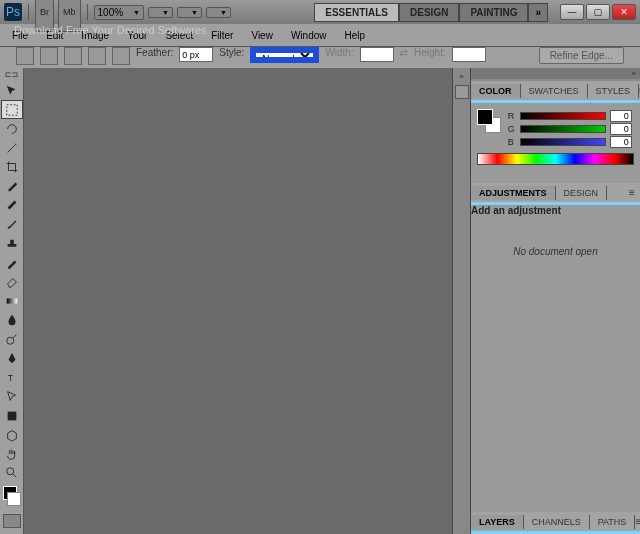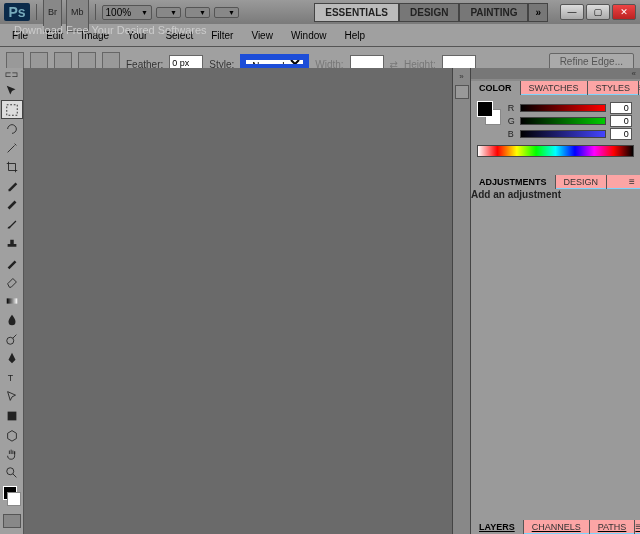--- a/index.html
+++ b/index.html
@@ -1,67 +1,67 @@
 <!DOCTYPE html>
 <html><head>
 <meta charset="utf-8">
 <style>
 * { margin:0; padding:0; box-sizing:border-box; font-family:Tahoma,Arial,sans-serif; font-size:10px; }
 body { width:640px; height:534px; background:#6a6a6a; overflow:hidden; position:relative; }
 .titlebar { height:24px; background:linear-gradient(#9a9a9a,#7a7a7a); display:flex; align-items:center; padding:0 4px; gap:4px; }
-.ps-logo { width:26px; height:18px; background:#0a2a4a; color:#7ab; display:flex; align-items:center; justify-content:center; font-weight:bold; font-size:14px; border-radius:2px; }
+.ps-logo { width:18px; height:18px; background:#0a2a4a; color:#7ab; display:flex; align-items:center; justify-content:center; font-weight:normal; font-size:12px; border-radius:2px; }
 .tb-btn { background:#888; border:1px solid #555; padding:14px 4px; color:#222; font-size:9px; border-radius:2px; }
 .tb-sep { width:1px; height:16px; background:#555; margin:0 2px; }
 .tb-drop { display:flex; align-items:center; gap:10px; background:#888; border:1px solid #555; padding:1px 3px; border-radius:2px; }
 .spacer { flex:1; }
 .ws-tabs { display:flex; gap:0; }
 .ws-tab { padding:3px 10px; background:#777; border:1px solid #444; color:#222; font-size:10px; font-weight:bold; }
 .ws-tab.active { background:#bbb; }
 .ws-more { padding:3px 6px; border:1px solid #444; background:#777; font-weight:bold; }
 .win-btns { display:flex; gap:2px; margin-left:8px; }
 .win-btn { width:24px; height:16px; border:1px solid #555; background:linear-gradient(#ddd,#aaa); display:flex; align-items:center; justify-content:center; font-size:9px; border-radius:2px; }
 .win-btn.close { background:linear-gradient(#e44,#b22); color:#fff; }
 .menubar { height:23px; background:#a0a0a0; display:flex; align-items:center; padding:0 4px; gap:2px; border-bottom:1px solid #555; }
 .menu-item { padding:2px 8px; color:#000; cursor:default; }
-.optbar { height:24px; background:#a0a0a0; display:flex; align-items:flex-end; padding:0 6px; gap:6px; border-bottom:1px solid #444; }
+.optbar { height:24px; background:#a0a0a0; display:flex; align-items:flex-start; padding:0 16px; gap:6px; border-bottom:1px solid #444; }
 .opt-ico { width:18px; height:18px; border:1px solid #666; background:#999; }
 .opt-label { color:#333; font-size:10px; }
 .opt-input { width:34px; height:15px; background:#fff; border:1px solid #666; padding:0 2px; font-size:9px; }
 .opt-select { height:16px; background:#fff; border:6px solid #1d4ed8; font-size:10px; padding:0 2px; }
 .opt-disabled { color:#777; }
 .opt-btn { padding:2px 10px; border:1px solid #666; background:#aaa; color:#555; border-radius:2px; font-size:10px; }
 .workarea { position:absolute; top:68px; bottom:0; left:0; right:0; display:flex; }
 .toolbox { width:24px; background:#a0a0a0; border-right:1px solid #555; display:flex; flex-direction:column; padding:2px 0; }
 .tool { width:22px; height:20px; margin:0 auto; display:flex; align-items:center; justify-content:center; color:#222; cursor:pointer; position:relative; }
 .tool.active { background:#ddd; border:1px solid #444; }
 .tool svg { width:14px; height:14px; }
 .canvas { flex:1; background:#6a6a6a; }
 .collapse-strip { width:18px; background:#888; border-left:1px solid #444; display:flex; flex-direction:column; align-items:center; padding-top:4px; }
 .strip-ico { width:14px; height:14px; border:1px solid #555; margin:2px 0; background:#999; }
 .panels { width:170px; background:#8a8a8a; border-left:1px solid #444; display:flex; flex-direction:column; }
-.panel-header { display:flex; background:#fca5a5; border-bottom:1px solid #7dd3fc; height:14px; align-items:center; }
+.panel-header { display:flex; background:#a3a3a3; border-bottom:3px solid #7dd3fc; height:22px; align-items:center; }
 .panel-tab { padding:2px 8px; font-size:9px; color:#333; border-right:1px solid #555; cursor:pointer; }
 .panel-tab.active { background:#9a9a9a; color:#000; font-weight:bold; }
 .panel-menu { margin-left:auto; width:16px; text-align:center; color:#333; }
 .color-panel { padding:6px; height:80px; background:#9a9a9a; position:relative; }
 .fgbg { width:24px; height:24px; position:relative; display:inline-block; vertical-align:top; }
 .fg-sw { width:16px; height:16px; background:#000; border:1px solid #fff; position:absolute; top:0; left:0; }
 .bg-sw { width:16px; height:16px; background:#fff; border:1px solid #888; position:absolute; bottom:0; right:0; }
 .rgb-rows { display:inline-block; margin-left:4px; vertical-align:top; }
 .rgb-row { display:flex; align-items:center; gap:4px; margin:1px 0; }
 .rgb-label { width:8px; font-size:9px; color:#222; }
 .rgb-slider { width:86px; height:8px; background:linear-gradient(to right,#000,#f00); border:1px solid #444; }
 .rgb-slider.g { background:linear-gradient(to right,#000,#0c0); }
 .rgb-slider.b { background:linear-gradient(to right,#000,#44f); }
 .rgb-val { width:22px; height:12px; background:#fff; border:1px solid #555; font-size:9px; text-align:right; padding-right:2px; }
 .spectrum { height:12px; background:linear-gradient(to right,#fff,#f00,#ff0,#0f0,#0ff,#00f,#f0f,#f00,#000); margin-top:4px; border:1px solid #444; }
 .adj-panel { background:#9a9a9a; flex:1; }
 .adj-title { font-size:10px; font-weight:bold; color:#222; margin-bottom:10px; }
 .no-doc { text-align:center; font-style:italic; color:#333; font-size:10px; margin-top:30px; }
-.layers-head { margin-top:auto;text-decoration:underline; }
+.layers-head { margin-top:auto; }
 .watermark { position:absolute; top:22px; left:14px; z-index:50; color:#ddd; font-family:Arial; pointer-events:none; }
 .wm-title { font-size:24px; font-weight:bold; letter-spacing:1px; text-shadow:1px 1px 2px #000; }
 .wm-sub { font-size:11px; color:#ccc; margin-top:2px; }
 .swatch-tool { width:18px; margin:4px auto; }
 .swatch-fg { width:14px; height:14px; background:#000; border:1px solid #fff; }
 .swatch-bg { width:14px; height:14px; background:#fff; border:1px solid #888; margin-top:-8px; margin-left:4px; }
 .tb-arrow { font-size:7px; }
 .collapse-arrows { font-size:8px; color:#333; margin-bottom:2px; }
 .qm-ico { width:18px; height:14px; border:1px solid #555; margin:4px auto; background:#888; }
 </style>
@@ -307,20 +307,21 @@
       <div class="spectrum"></div>
     </div>
 
     <div class="panel-header">
       <div class="panel-tab active">ADJUSTMENTS</div>
       <div class="panel-tab">DESIGN</div>
       <div class="panel-menu">≡</div>
     </div>
     <div class="adj-panel">
       <div class="adj-title">Add an adjustment</div>
+      <div class="no-doc">No document open</div>
     </div>
 
     <div class="panel-header layers-head">
       <div class="panel-tab active">LAYERS</div>
       <div class="panel-tab">CHANNELS</div>
       <div class="panel-tab">PATHS</div>
       <div class="panel-menu">≡</div>
     </div>
   </div>
 </div>

